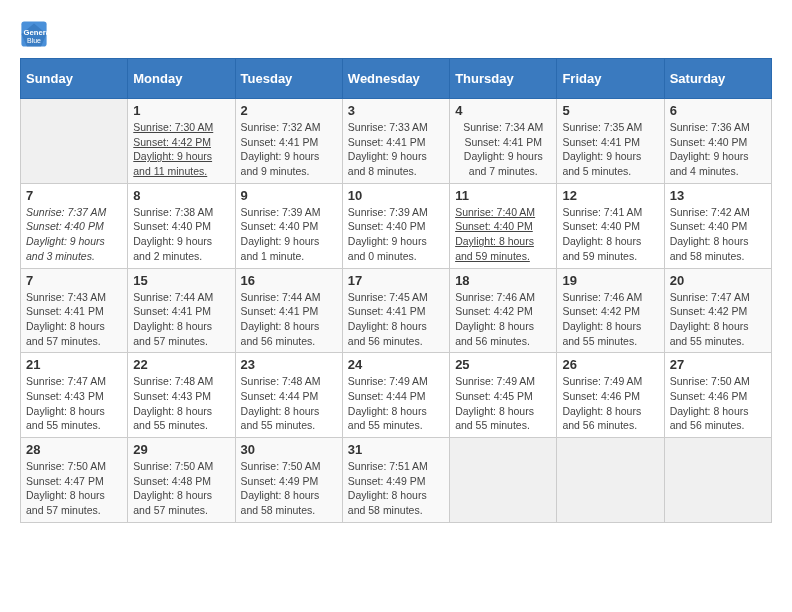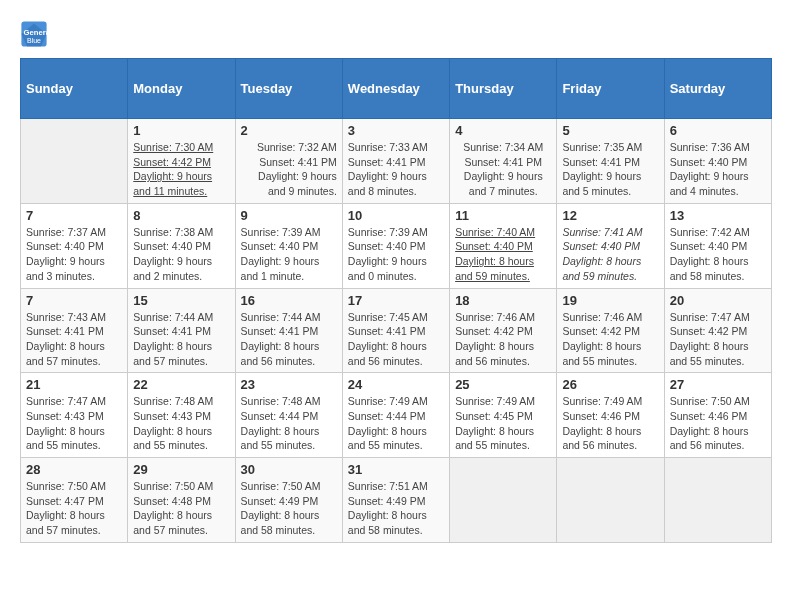--- a/index.html
+++ b/index.html
@@ -39,21 +39,21 @@
       color: #555;
     }
     table {
       width: 100%;
       border-collapse: collapse;
       font-size: 11px;
     }
     thead tr th {
       background-color: #3a7abf;
       color: #fff;
-      padding: 22px 5px;
+      padding: 12px 5px;
       text-align: left;
       font-size: 13px;
       font-weight: bold;
       border: 1px solid #2a6aaf;
     }
     tbody tr td {
       border: 1px solid #ccc;
       padding: 4px 5px;
       vertical-align: top;
       min-width: 100px;
@@ -119,21 +119,21 @@
         <td class="empty-cell"></td>
         <td>
           <span class="day-num">1</span>
           <div class="day-info" style="white-space: pre-line; text-decoration: underline;">Sunrise: 7:30 AM
 Sunset: 4:42 PM
 Daylight: 9 hours
 and 11 minutes.</div>
         </td>
         <td>
           <span class="day-num">2</span>
-          <div class="day-info" style="white-space: pre-line; text-align: right;">Sunrise: 7:32 AM
+          <div class="day-info" style="white-space: pre-line;">Sunrise: 7:32 AM
 Sunset: 4:41 PM
 Daylight: 9 hours
 and 9 minutes.</div>
         </td>
         <td>
           <span class="day-num">3</span>
           <div class="day-info" style="white-space: pre-line;">Sunrise: 7:33 AM
 Sunset: 4:41 PM
 Daylight: 9 hours
 and 8 minutes.</div>
@@ -156,21 +156,21 @@
           <span class="day-num">6</span>
           <div class="day-info" style="white-space: pre-line;">Sunrise: 7:36 AM
 Sunset: 4:40 PM
 Daylight: 9 hours
 and 4 minutes.</div>
         </td>
       </tr>
       <tr>
         <td>
           <span class="day-num">7</span>
-          <div class="day-info" style="white-space: pre-line;">Sunrise: 7:37 AM
+          <div class="day-info" style="white-space: pre-line; font-style: italic;">Sunrise: 7:37 AM
 Sunset: 4:40 PM
 Daylight: 9 hours
 and 3 minutes.</div>
         </td>
         <td>
           <span class="day-num">8</span>
           <div class="day-info" style="white-space: pre-line;">Sunrise: 7:38 AM
 Sunset: 4:40 PM
 Daylight: 9 hours
 and 2 minutes.</div>
@@ -191,21 +191,21 @@
         </td>
         <td>
           <span class="day-num">11</span>
           <div class="day-info" style="white-space: pre-line; text-decoration: underline;">Sunrise: 7:40 AM
 Sunset: 4:40 PM
 Daylight: 8 hours
 and 59 minutes.</div>
         </td>
         <td>
           <span class="day-num">12</span>
-          <div class="day-info" style="white-space: pre-line; font-style: italic;">Sunrise: 7:41 AM
+          <div class="day-info" style="white-space: pre-line;">Sunrise: 7:41 AM
 Sunset: 4:40 PM
 Daylight: 8 hours
 and 59 minutes.</div>
         </td>
         <td>
           <span class="day-num">13</span>
           <div class="day-info" style="white-space: pre-line;">Sunrise: 7:42 AM
 Sunset: 4:40 PM
 Daylight: 8 hours
 and 58 minutes.</div>

